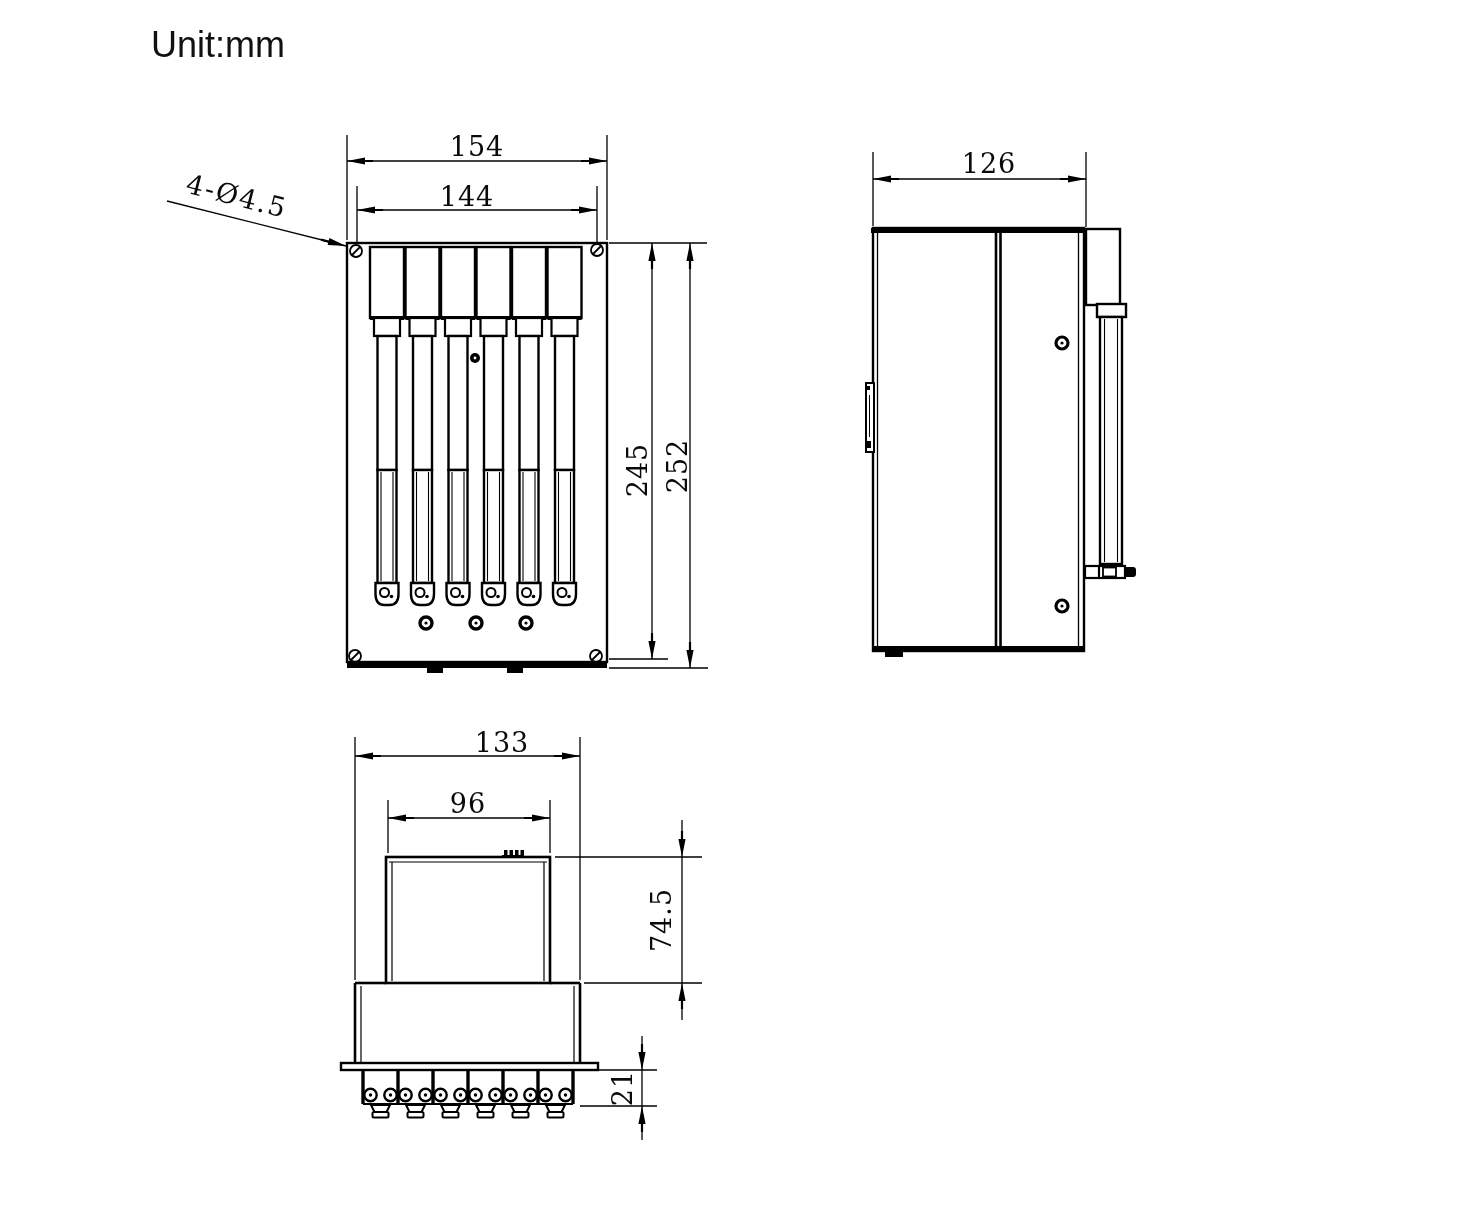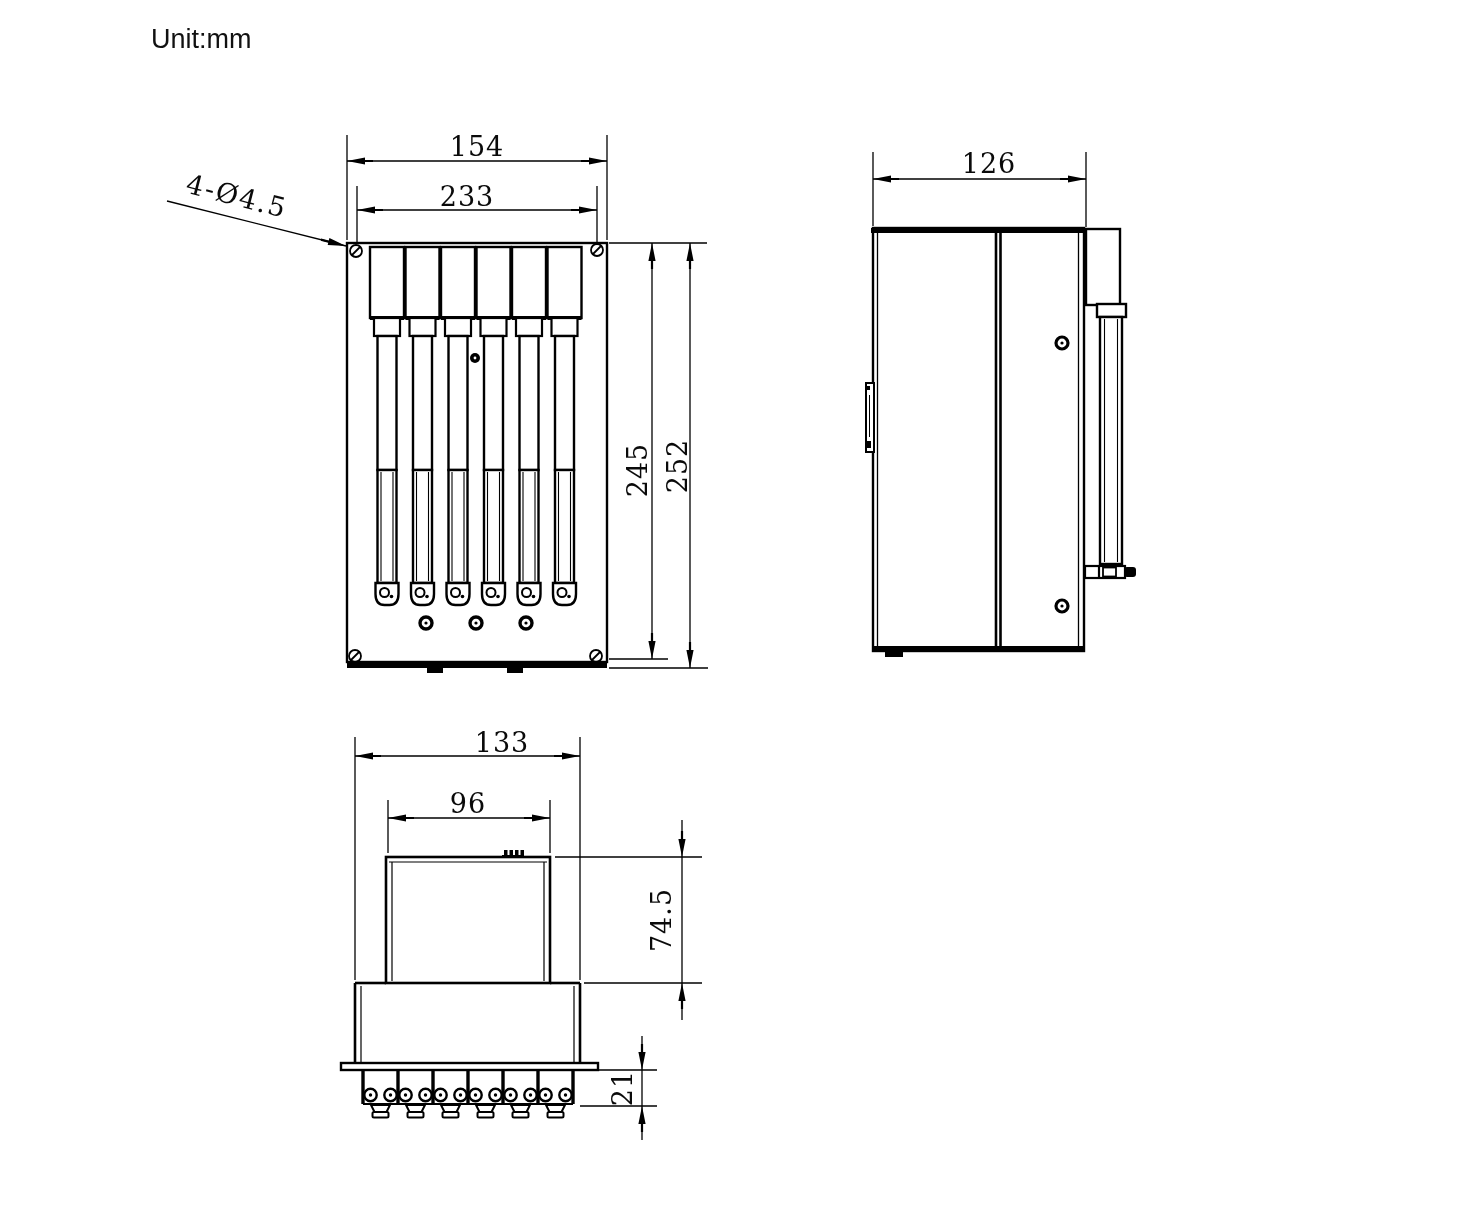--- a/index.html
+++ b/index.html
@@ -19,21 +19,21 @@
     white-space:nowrap;
     transform:translate(-50%,-50%);
     letter-spacing:1px;
   }
   .dim-label.rot90{ transform:translate(-50%,-50%) rotate(-90deg); }
   .dim-label.leader{ transform:translate(-50%,-50%) rotate(14.5deg); letter-spacing:2px; }
   .unit-label{
     position:absolute;
     left:151px;top:24px;
     font-family:"Liberation Sans", sans-serif;
-    font-size:27px;
+    font-size:36px;
     color:#111;
   }
 </style>
 </head>
 <body>
 
 <div class="canvas">
 
   <div class="unit-label">Unit:mm</div>
 
@@ -336,21 +336,21 @@
           <rect x="477.5" y="1112" width="16" height="5.5" rx="1.5"></rect>
         <polygon points="511,1105 530,1105 526.5,1112 514.5,1112"></polygon>
           <rect x="512.5" y="1112" width="16" height="5.5" rx="1.5"></rect>
         <polygon points="546,1105 565,1105 561.5,1112 549.5,1112"></polygon>
           <rect x="547.5" y="1112" width="16" height="5.5" rx="1.5"></rect>
       </g>
     </g>
   </svg>
 
   <div class="dim-label" style="left:477px;top:146px;">154</div>
-  <div class="dim-label" style="left:467px;top:196px;">233</div>
+  <div class="dim-label" style="left:467px;top:196px;">144</div>
   <div class="dim-label rot90" style="left:637px;top:470px;">245</div>
   <div class="dim-label rot90" style="left:677px;top:466px;">252</div>
   <div class="dim-label leader" style="left:237px;top:196px;">4-Ø4.5</div>
 
   <div class="dim-label" style="left:980px;top:163px;margin-left:9px;">126</div>
 
   <div class="dim-label" style="left:466px;top:742px;margin-left:36px;">133</div>
   <div class="dim-label" style="left:468px;top:803px;">96</div>
   <div class="dim-label rot90" style="left:661px;top:920px;">74.5</div>
   <div class="dim-label rot90" style="left:622px;top:1088px;">21</div>

